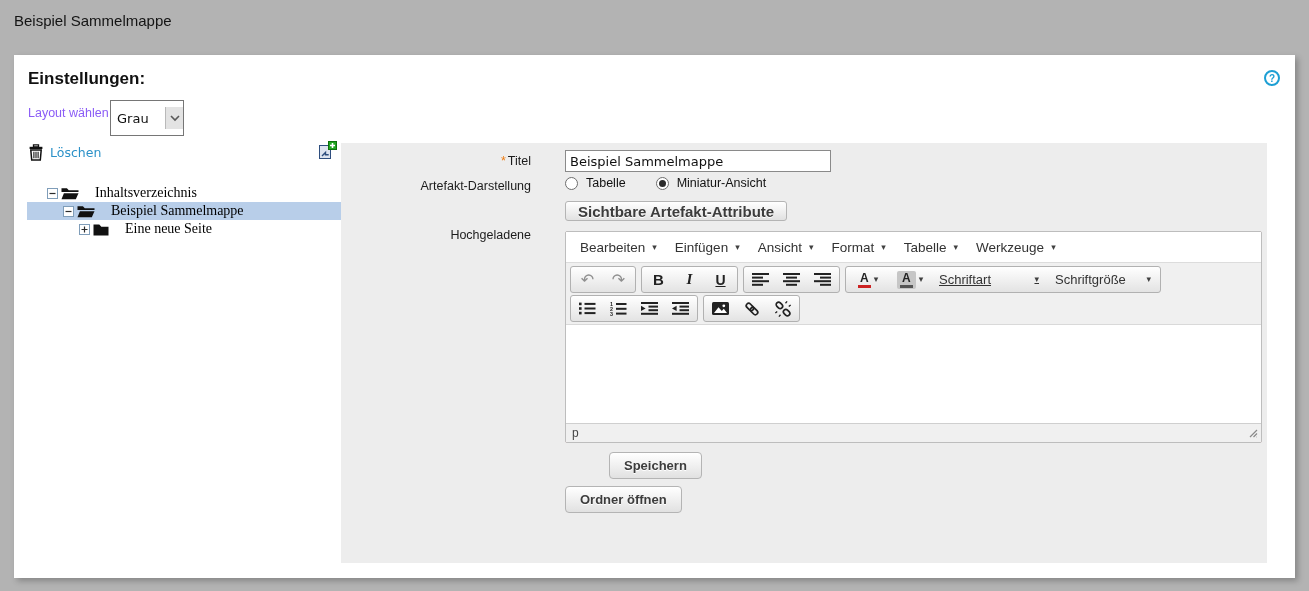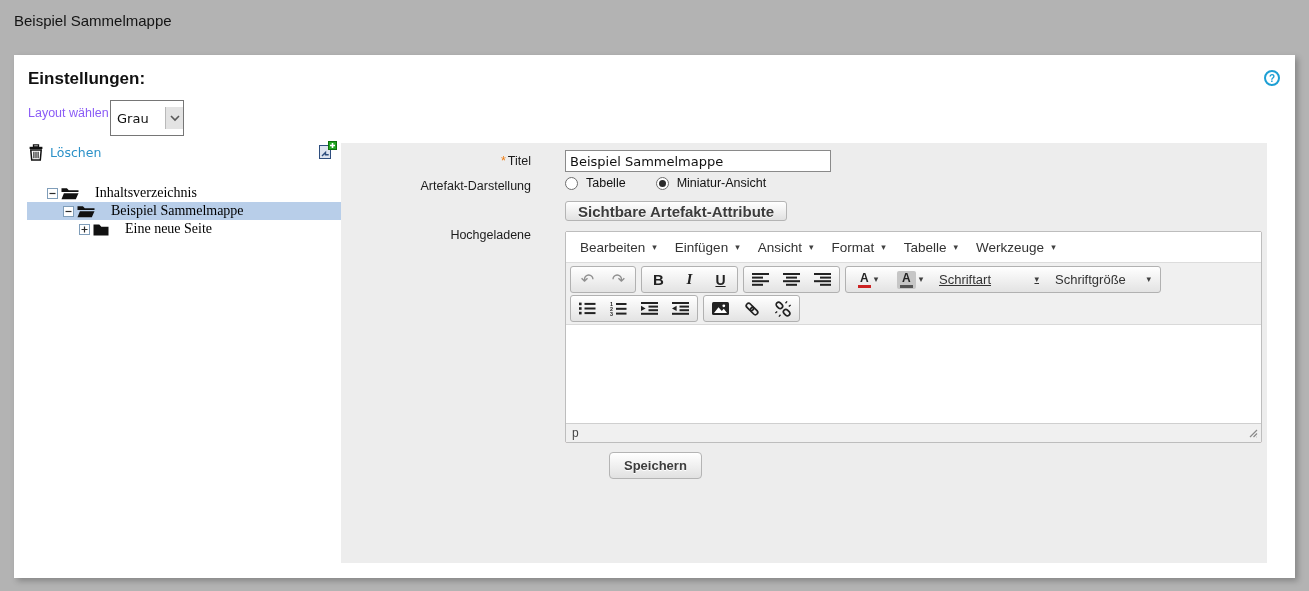--- a/index.html
+++ b/index.html
@@ -350,14 +350,15 @@
         <span class="grip">
           <svg width="10" height="10" viewBox="0 0 10 10">
               <path d="M9,2 L2,9 M9,5.5 L5.5,9 M9,9 L8.5,9" stroke="#8a8a8a" stroke-width="1.2" fill="none"></path>
             </svg>
         </span>
       </div>
     </div>
 
     <button class="btn save-btn">Speichern</button>
 
+    <button class="btn folder-btn">Ordner öffnen</button>
   </div>
 </div>
 
 </body></html>

